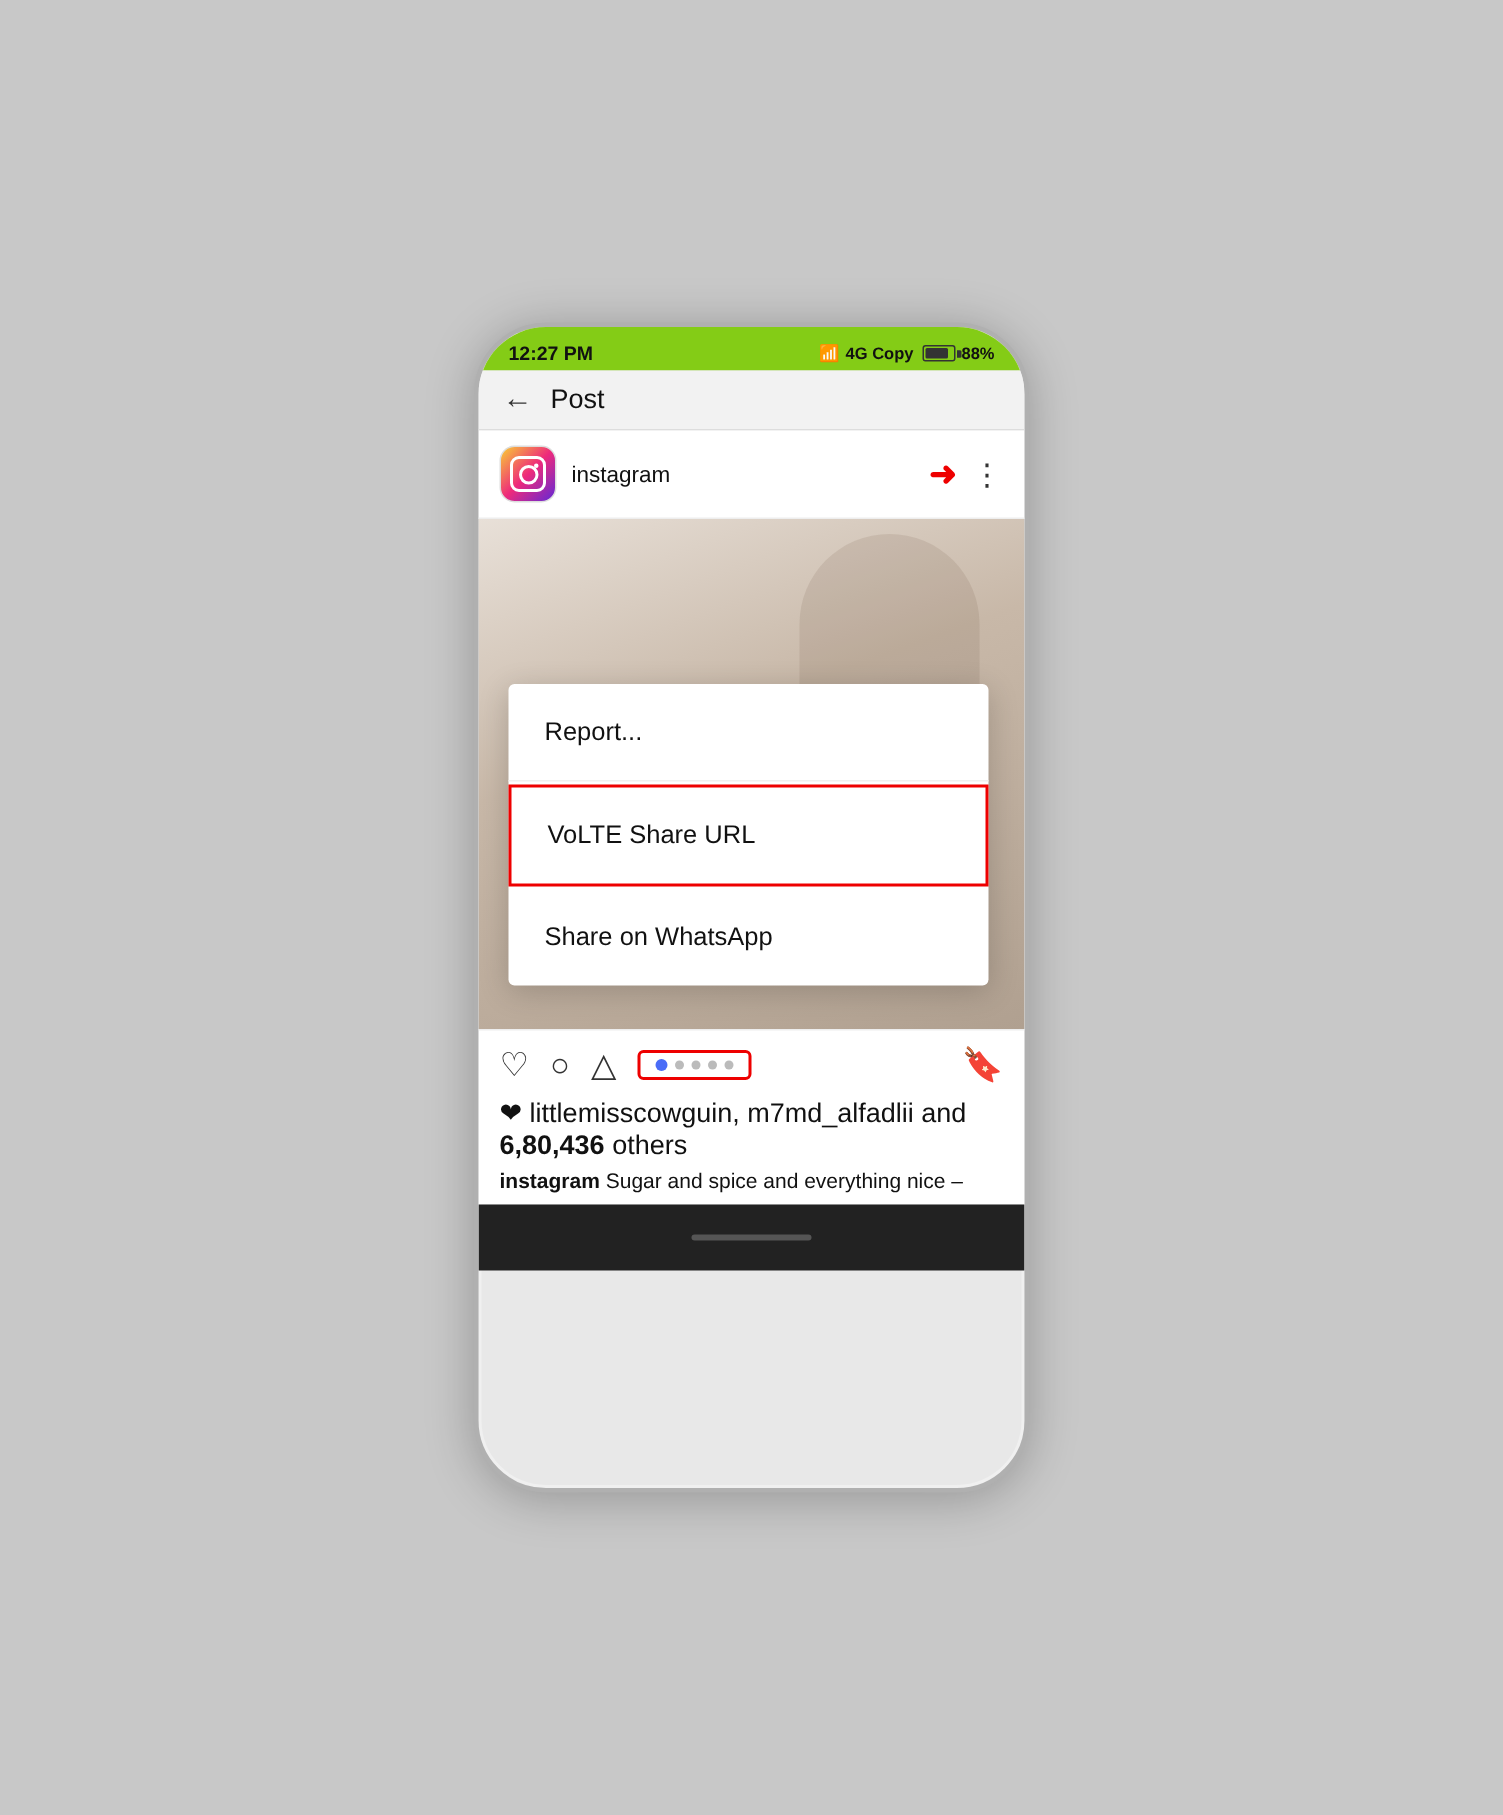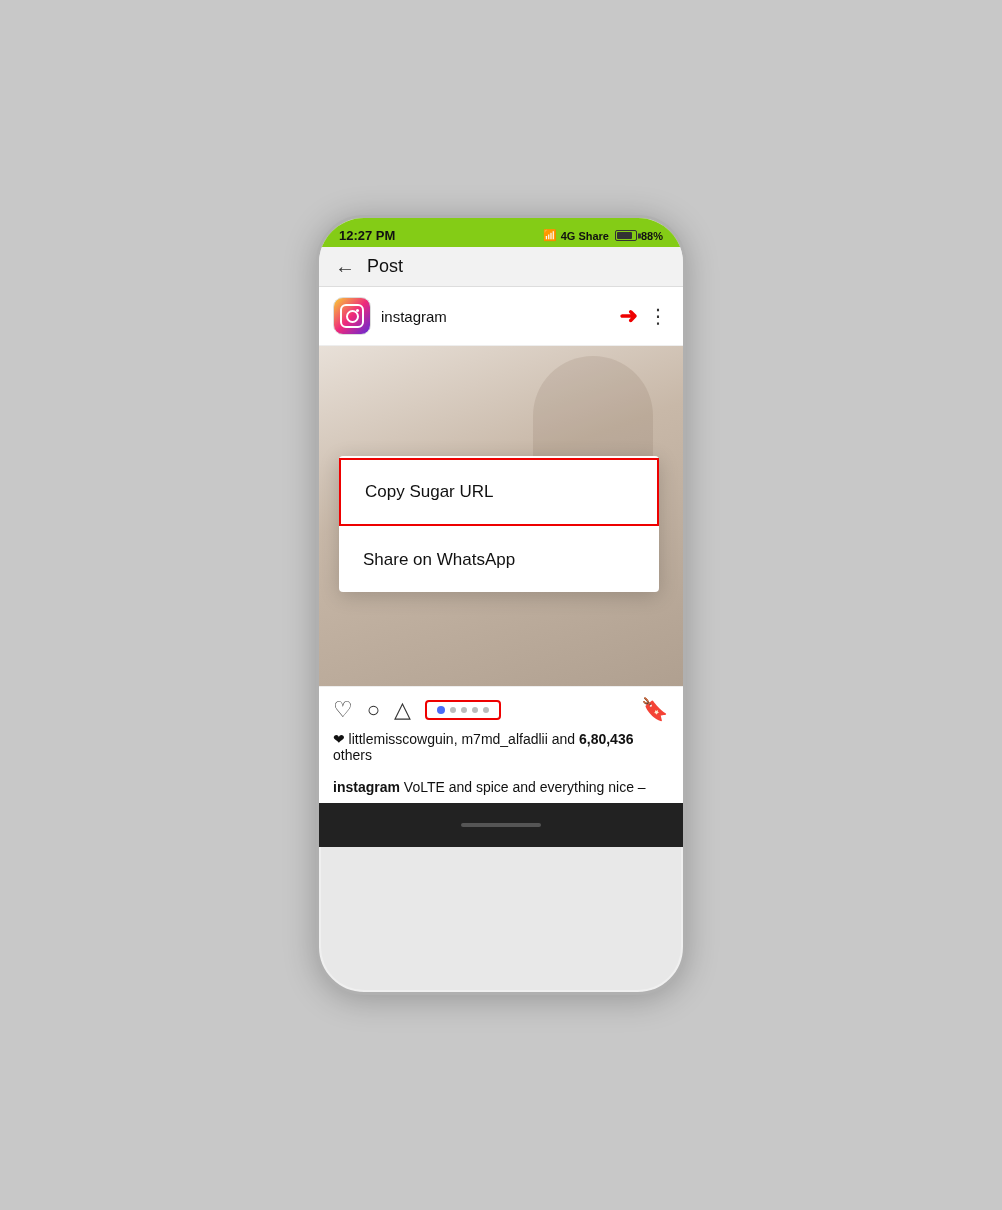--- a/index.html
+++ b/index.html
@@ -264,23 +264,23 @@
       width: 6px;
       height: 6px;
     }
     .bookmark-icon {
       font-size: 22px;
       color: #333;
       cursor: pointer;
     }
 
     .likes-text {
-      font-size: 14px;
-      color: #111;
-      margin-bottom: 16px;
+      font-size: 18px;
+      color: #111;
+      margin-bottom: 5px;
     }
     .likes-text strong { font-weight: 700; }
     .caption-text {
       font-size: 14px;
       color: #111;
     }
     .caption-text strong { font-weight: 700; }
 
     
     .bottom-bar {
@@ -314,21 +314,21 @@
 <div class="phone-frame">
 
   <div class="phone-side-btn vol-up"></div>
   <div class="phone-side-btn vol-dn"></div>
   <div class="phone-side-btn power"></div>
 
   <div class="status-bar">
     <span class="status-left">12:27 PM</span>
     <div class="status-right">
       <span>📶</span>
-      <span>4G Share</span>
+      <span>4G Copy</span>
       <div class="battery-icon">
         <div class="battery-fill"></div>
       </div>
       <span>88%</span>
     </div>
   </div>
 
   <div class="nav-bar">
     <span class="back-arrow">←</span>
     <span class="nav-title">Post</span>
@@ -346,22 +346,25 @@
       <span class="three-dots">⋮</span>
     </div>
   </div>
 
   <div class="post-image-area">
     <div class="post-image-bg">
       <div class="person-hint"></div>
     </div>
 
     <div class="dropdown-menu">
+      <div class="dropdown-item">
+        <span>Report...</span>
+      </div>
       <div class="dropdown-item highlighted">
-        <span>Copy Sugar URL</span>
+        <span>VoLTE Share URL</span>
       </div>
       <div class="dropdown-item">
         <span>Share on WhatsApp</span>
       </div>
     </div>
   </div>
 
   <div class="post-footer">
     <div class="action-row">
       <div class="action-left">
@@ -379,20 +382,20 @@
       <span class="bookmark-icon">🔖</span>
     </div>
 
     <div class="likes-text">
       <span>❤ littlemisscowguin, m7md_alfadlii and</span>
       <strong>6,80,436</strong>
       <span>others</span>
     </div>
     <div class="caption-text">
       <strong>instagram</strong>
-      <span>VoLTE and spice and everything nice –</span>
+      <span>Sugar and spice and everything nice –</span>
     </div>
   </div>
 
   <div class="bottom-bar">
     <div class="home-indicator"></div>
   </div>
 </div>
 
 </body></html>

